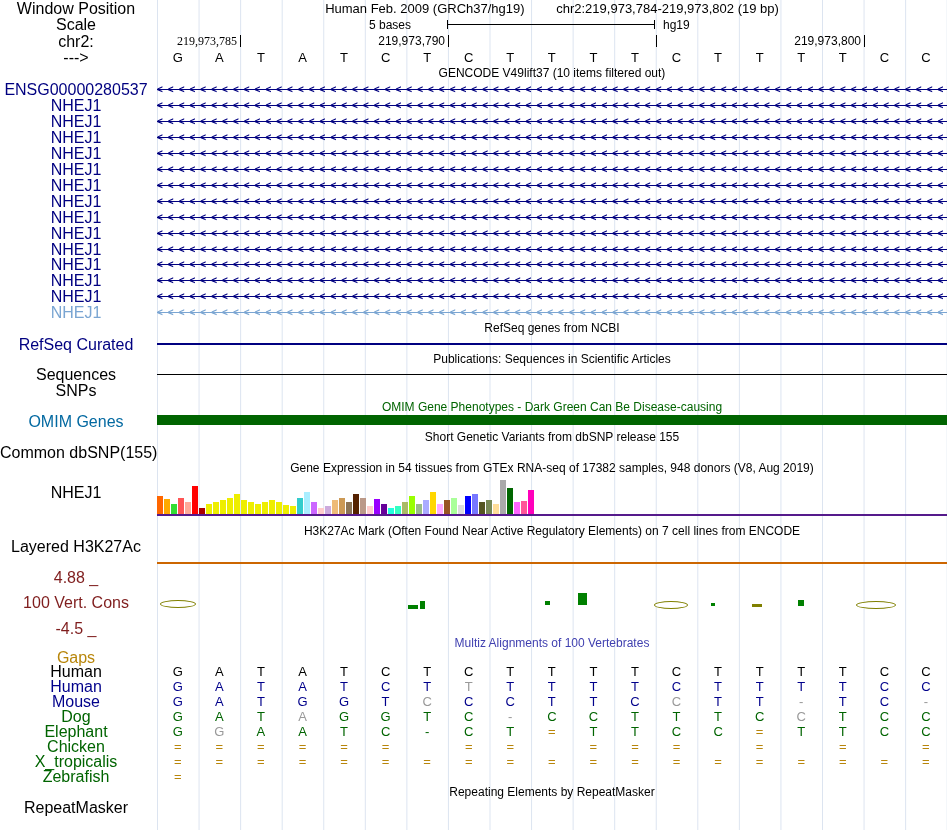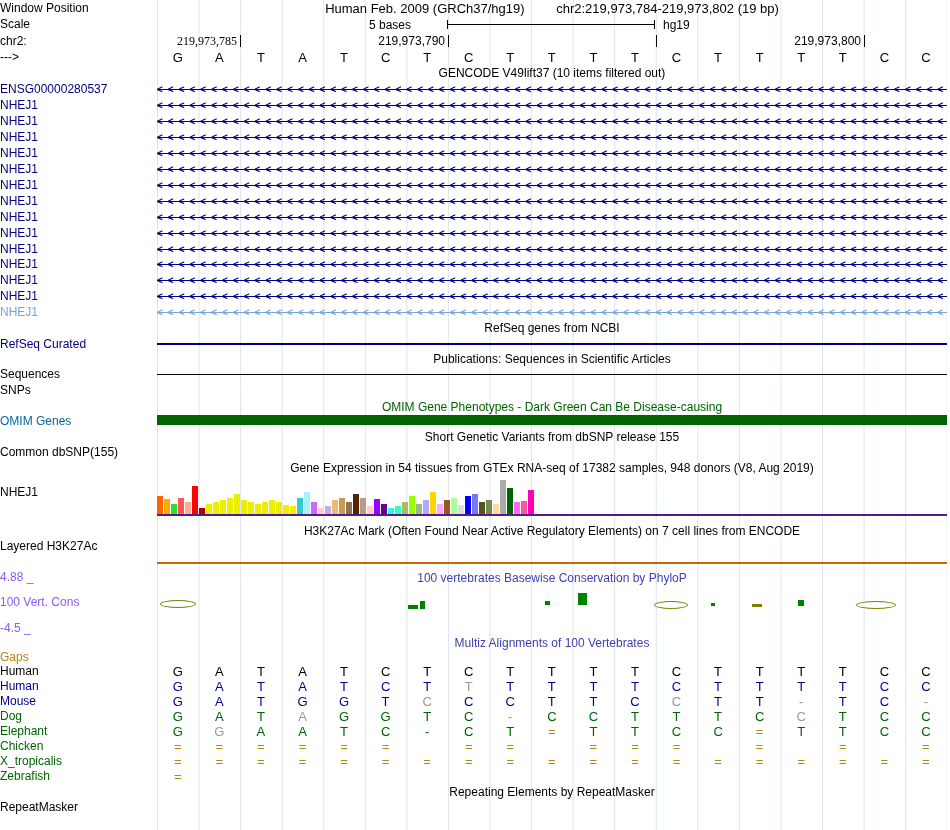--- a/index.html
+++ b/index.html
@@ -1,28 +1,28 @@
 <!DOCTYPE html>
 <html><head>
 <meta charset="utf-8">
 <style>
   *{margin:0;padding:0;box-sizing:border-box}
   html,body{background:#fff}
   body{width:950px;height:830px;position:relative;overflow:hidden;
        font-family:"Liberation Sans","DejaVu Sans",sans-serif;font-size:12px;color:#000}
   #app{position:absolute;left:0;top:0;width:950px;height:830px}
   #labels{position:absolute;left:0;top:0;width:152px;height:830px;z-index:3}
-  .lbl{position:absolute;left:0;width:152px;text-align:left;font-size:12px;line-height:13px;white-space:nowrap}
+  .lbl{position:absolute;left:0;width:152px;text-align:center;font-size:16px;line-height:13px;white-space:nowrap}
   #main{position:absolute;left:157px;top:0;width:790px;height:830px;
         background-image:linear-gradient(to right,#dce4f0 1px,transparent 1px);
         background-size:41.578px 100%}
   .abs{position:absolute;font-size:12px;line-height:14px;white-space:nowrap}
   .ctitle{position:absolute;left:0;width:790px;text-align:center;font-size:12px;line-height:14px;white-space:nowrap}
   .hdr{font-size:13px}
-  .blue2{color:#8b5cf6}
+  .blue2{color:#7f1d1d}
   .bluet{color:#4040b0}
   .greent{color:#006400}
   .tick{position:absolute;top:35px;width:1px;height:12px;background:#000}
   .coordlbl{position:absolute;top:35px;left:0;text-align:right;font-size:12px;line-height:13px}
   .seqrow{position:absolute;left:0;width:790px;height:15px;display:flex}
   .seqrow span{width:41.578px;text-align:center;font-size:13px;line-height:15px}
   .generow{position:absolute;left:0;width:790px;height:16px;overflow:hidden}
   .geneline{position:absolute;top:8px;left:0;width:100%;height:1px}
   .genearrows{position:absolute;top:0;left:0;width:100%;height:16px;line-height:17px;
               font-size:10px;font-weight:bold;letter-spacing:5px;overflow:hidden}
@@ -92,21 +92,20 @@
     <div class="abs" style="top:20px;left:497px;width:1px;height:9px;background:#000"></div>
     <div class="abs" style="top:18px;left:506px">hg19</div>
 
     <div class="ctitle" style="top:66px">GENCODE V49lift37 (10 items filtered out)</div>
     <div class="ctitle" style="top:321px">RefSeq genes from NCBI</div>
     <div class="ctitle" style="top:352px">Publications: Sequences in Scientific Articles</div>
     <div class="ctitle greent" style="top:400px">OMIM Gene Phenotypes - Dark Green Can Be Disease-causing</div>
     <div class="ctitle" style="top:430px">Short Genetic Variants from dbSNP release 155</div>
     <div class="ctitle" style="top:461px">Gene Expression in 54 tissues from GTEx RNA-seq of 17382 samples, 948 donors (V8, Aug 2019)</div>
     <div class="ctitle" style="top:524px">H3K27Ac Mark (Often Found Near Active Regulatory Elements) on 7 cell lines from ENCODE</div>
-    <div class="ctitle bluet" style="top:571px">100 vertebrates Basewise Conservation by PhyloP</div>
     <div class="ctitle bluet" style="top:636px">Multiz Alignments of 100 Vertebrates</div>
     <div class="ctitle" style="top:785px">Repeating Elements by RepeatMasker</div>
 
     <div class="line" style="top: 343px; height: 2px; background: rgb(0, 0, 128);"></div>
     <div class="line" style="top: 374px; height: 1px; background: rgb(0, 0, 0);"></div>
     <div class="line" style="top: 415px; height: 10px; background: rgb(0, 100, 0);"></div>
     <div class="line" style="top: 514px; height: 2px; background: rgb(85, 26, 139);"></div>
     <div class="line" style="top: 562px; height: 2px; background: rgb(204, 102, 0);"></div>
 
     <div class="gtexbars" id="gtexbars">

